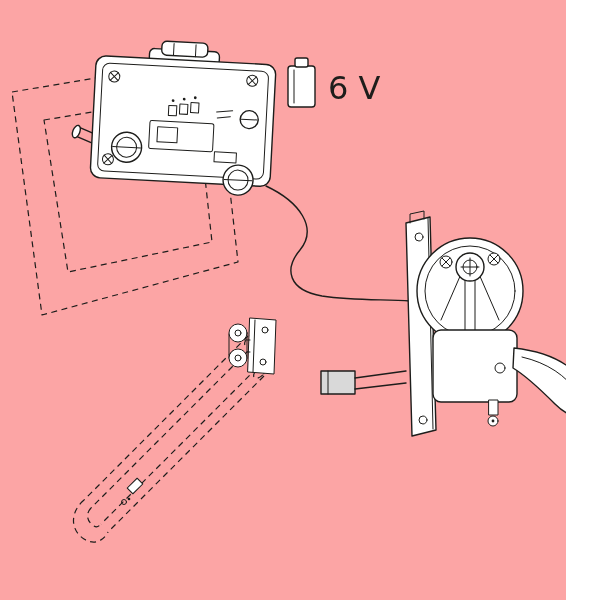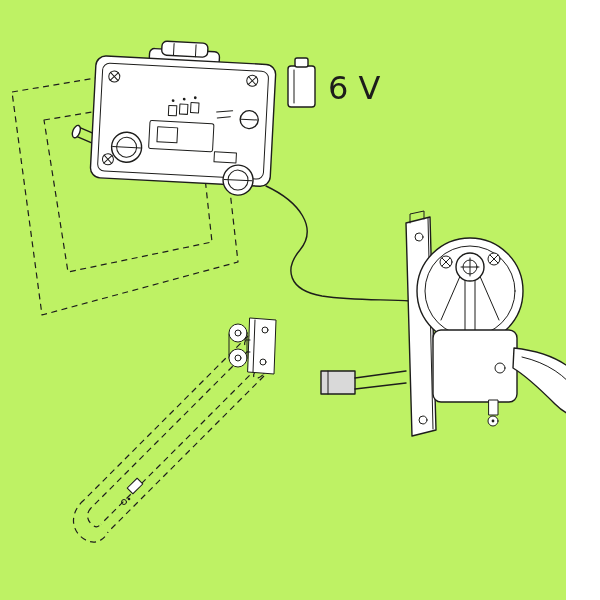--- a/index.html
+++ b/index.html
@@ -5,21 +5,21 @@
   html, body {
     margin: 0;
     padding: 0;
     background: #ffffff;
     font-family: "DejaVu Sans", sans-serif;
   }
   #stage {
     position: relative;
     width: 566px;
     height: 600px;
-    background: #bef264;
+    background: #fca5a5;
     overflow: hidden;
     text-align: center;
   }
   svg { display: block; }
   .ln   { stroke: #1d1d1b; stroke-width: 1.4; fill: none; stroke-linecap: round; stroke-linejoin: round; }
   .thin { stroke: #1d1d1b; stroke-width: 1;   fill: none; stroke-linecap: round; stroke-linejoin: round; }
   .wfill{ fill: #ffffff; }
   .gfill{ fill: #d9d9d9; }
   .dash { stroke: #1d1d1b; stroke-width: 1.2; fill: none; stroke-dasharray: 6 4.5; stroke-linecap: butt; stroke-linejoin: round; }
   .dot  { fill: #1d1d1b; stroke: none; }

